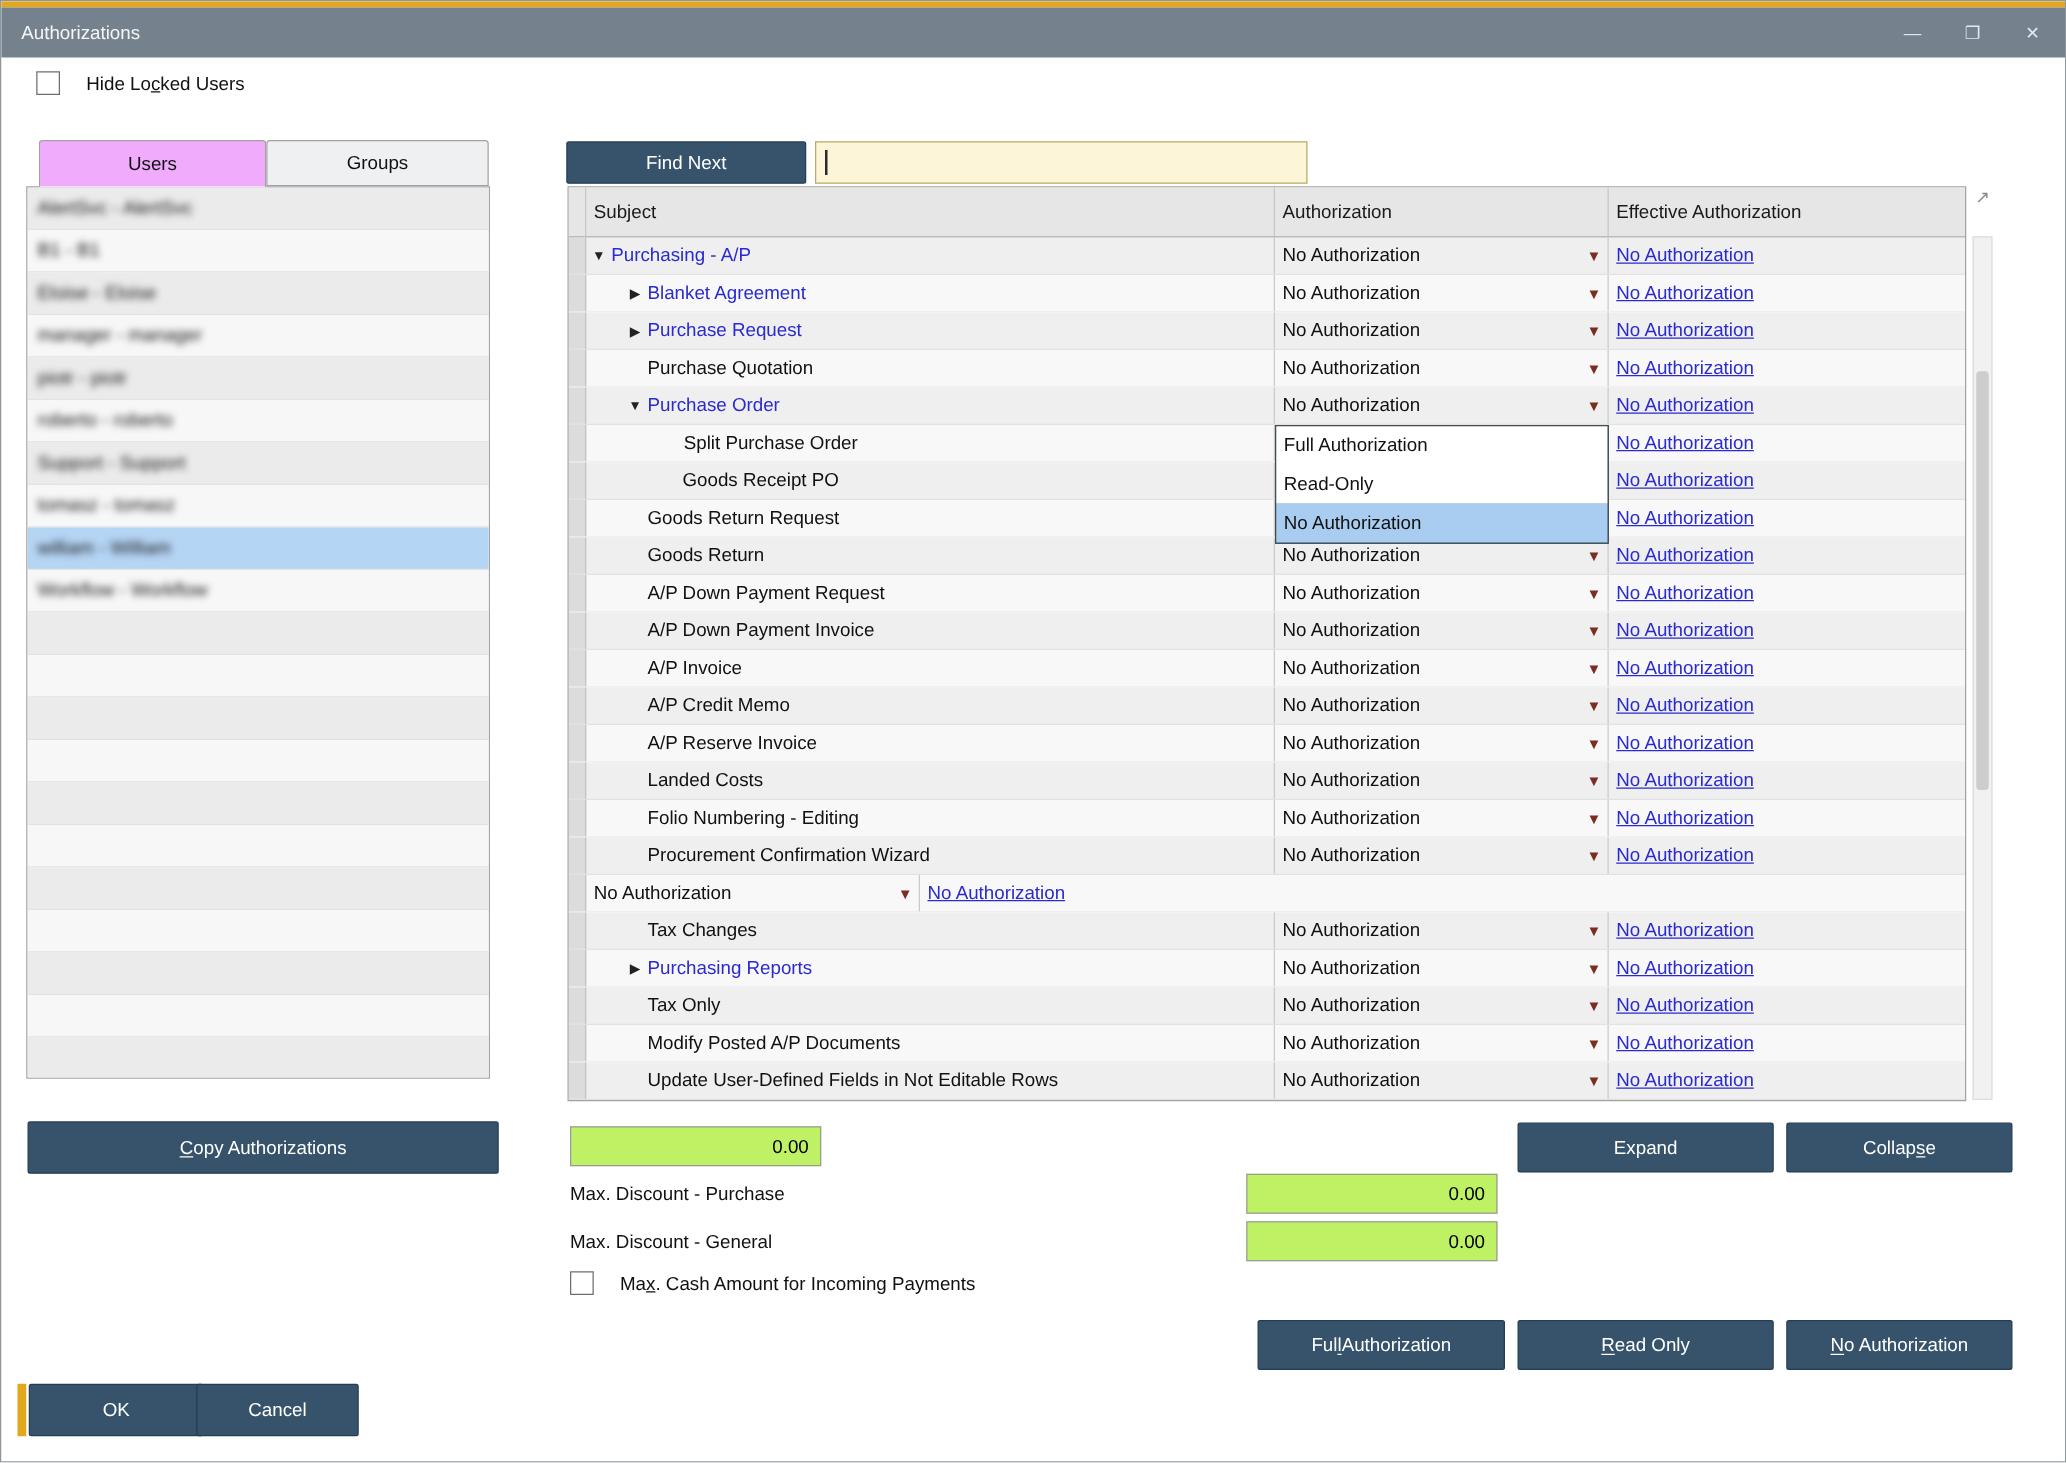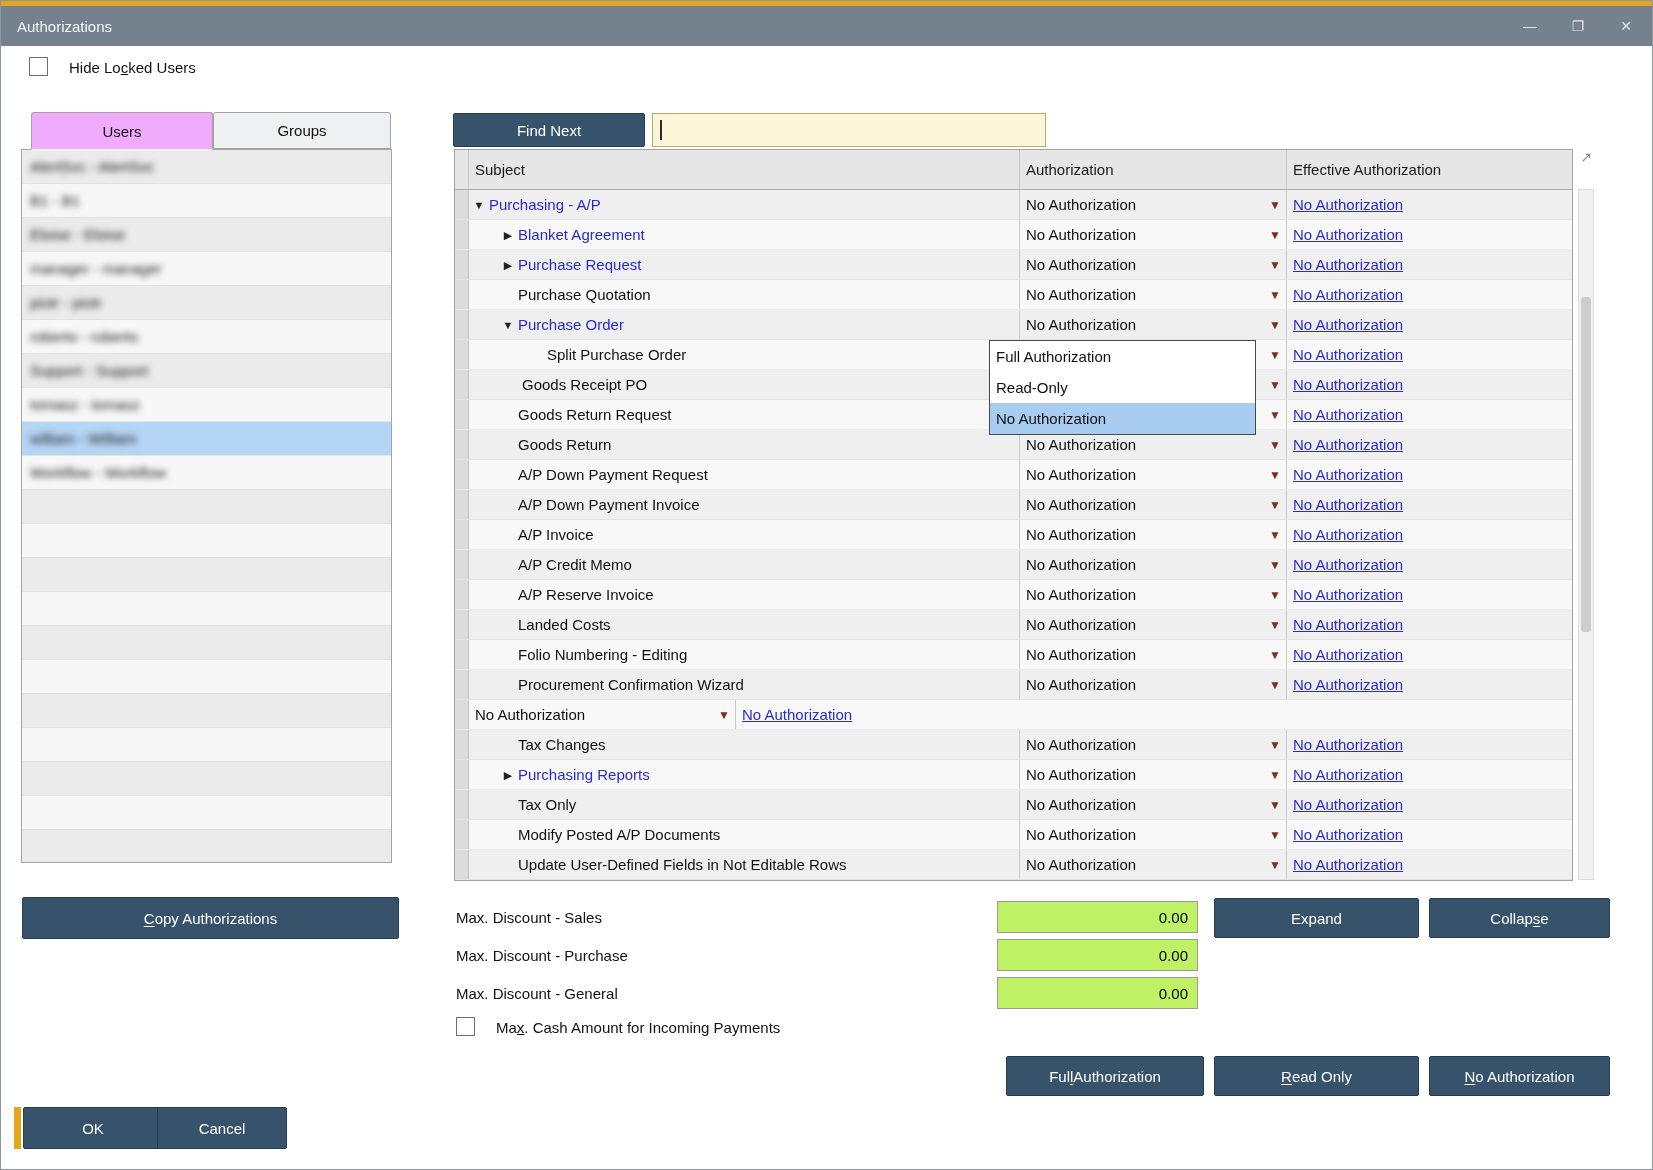--- a/index.html
+++ b/index.html
@@ -44,21 +44,21 @@
   .g-row:nth-child(even){background:#f8f8f8}
   .g-gutter{width:14px;background:#dcdcdc;border-right:1px solid #c2c2c2}
   .g-subj{width:551px;position:relative;display:flex;align-items:center;border-right:1px solid #cacaca;overflow:hidden}
   .tree{position:absolute;font-size:11px;color:#222;top:50%;transform:translateY(-50%);width:16px;text-align:center;cursor:pointer}
   .s-text{white-space:nowrap}
   .s-text.blue{color:#2a2ace}
   .g-auth{width:267px;position:relative;display:flex;align-items:center;padding-left:6px;border-right:1px solid #cacaca;cursor:pointer}
   .combo-arrow{position:absolute;right:5px;top:50%;transform:translateY(-50%);font-size:12px;color:#7c2d21}
   .g-eff{width:285px;display:flex;align-items:center;padding-left:6px}
   .eff-link{color:#2a2ace;text-decoration:underline;cursor:pointer;white-space:nowrap}
-  #dropdown{position:absolute;left:534px;top:190px;width:267px;background:#0c4a6e;border:1px solid #4a4a4a;z-index:6}
+  #dropdown{position:absolute;left:565px;top:190px;width:267px;background:#0c4a6e;border:1px solid #4a4a4a;z-index:6}
   .dd-option{height:31px;display:flex;align-items:center;padding-left:6px;cursor:pointer;background:#fff}
   .dd-option.selected{background:#a9cdf0}
   #gridExpandIcon{position:absolute;left:1577px;top:148px;width:16px;height:16px;color:#8a8a8a;font-size:14px;line-height:16px;text-align:center;cursor:pointer}
   #vscroll{position:absolute;left:1577px;top:188px;width:16px;height:691px;background:#f1f1f1;border:1px solid #dcdcdc}
   #vthumb{position:absolute;left:2px;top:107px;width:10px;height:335px;background:#cdcdcd;border-radius:3px}
   #discounts{position:absolute;left:455px;top:897px;width:742px}
   .disc-row{display:flex;align-items:center;height:38px}
   .disc-label{flex:1}
   .num-input{width:201px;height:32px;border:1px solid #9b9b9b;background:#bef264;text-align:right;padding:0 9px;font:inherit;outline:none}
   #maxCash{left:455px;top:1016px}
@@ -236,21 +236,21 @@
             <span>No Authorization</span>
             <span class="combo-arrow">▼</span>
           </div>
           <div class="g-eff">
             <span class="eff-link">No Authorization</span>
           </div>
         </div>
         <div class="g-row">
           <div class="g-gutter"></div>
           <div class="g-subj">
-            <span class="s-text" style="margin-left: 53px;">Goods Receipt PO</span>
+            <span class="s-text" style="margin-left: 77px;">Goods Receipt PO</span>
           </div>
           <div class="g-auth">
             <span>No Authorization</span>
             <span class="combo-arrow">▼</span>
           </div>
           <div class="g-eff">
             <span class="eff-link">No Authorization</span>
           </div>
         </div>
         <div class="g-row">
@@ -467,21 +467,20 @@
       </div>
   </div>
 
   <div id="gridExpandIcon">↗</div>
   <div id="vscroll">
     <div id="vthumb"></div>
   </div>
 
   <div id="discounts">
       <div class="disc-row">
-        <span class="disc-label">Max. Discount - Sales</span>
         <input class="num-input" value="0.00" style="">
       </div>
       <div class="disc-row">
         <span class="disc-label">Max. Discount - Purchase</span>
         <input class="num-input" value="0.00" style="">
       </div>
       <div class="disc-row">
         <span class="disc-label">Max. Discount - General</span>
         <input class="num-input" value="0.00" style="">
       </div>

